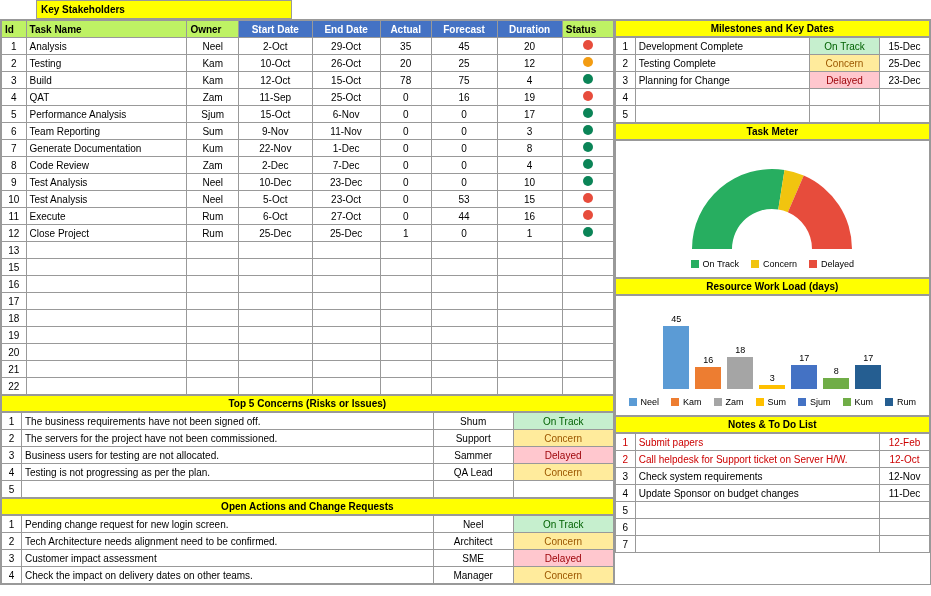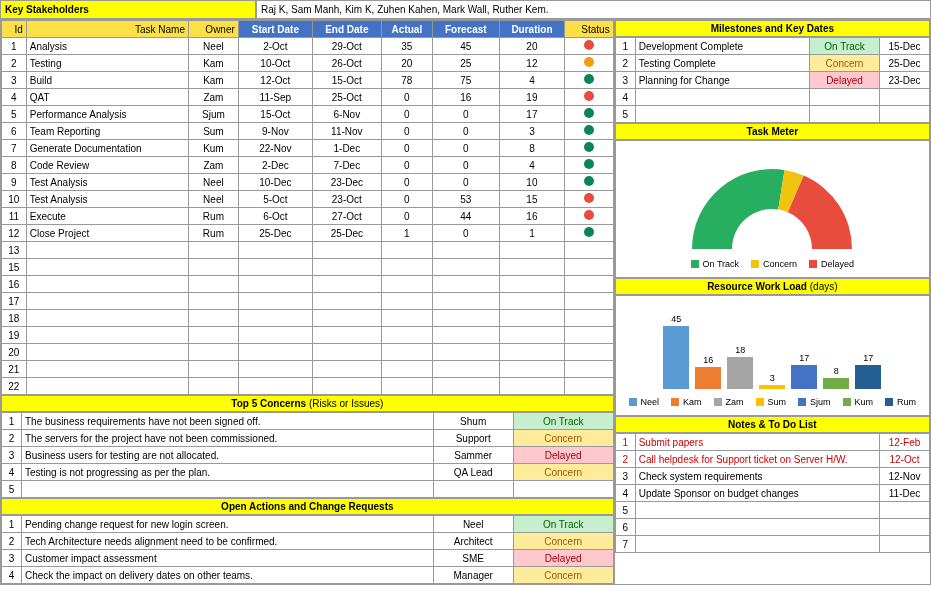--- a/index.html
+++ b/index.html
@@ -1,54 +1,53 @@
 <!DOCTYPE html>
 <html><head>
 <meta charset="utf-8">
 <style>
 * { box-sizing: border-box; margin: 0; padding: 0; }
 body { font-family: Arial, sans-serif; font-size: 10px; background: #fff; width: 931px; }
 .container { display: flex; border: 1px solid #999; }
 .left { width: 614px; }
 .right { width: 317px; border-left: 1px solid #999; }
-.stakeholder-row { display: flex; }
+.stakeholder-row { display: flex; padding-left: 36px; }
 .stake-label { width: 256px; background: #ffff00; font-weight: bold; padding: 3px 4px; border: 1px solid #999; }
 .stake-val { flex: 1; padding: 3px 4px; border: 1px solid #999; }
 table { border-collapse: collapse; width: 100%; }
 td, th { border: 1px solid #999; padding: 2px 3px; height: 17px; font-size: 10px; }
-th { background: #fde047; font-weight: normal; text-align: right; }
+th { background: #bef264; font-weight: bold; text-align: left; }
 .col-head-blue { background: #4472c4; color: #fff; font-weight: bold; text-align: center; }
 .center { text-align: center; }
 .status-dot { display: inline-block; width: 10px; height: 10px; border-radius: 50%; }
 .dot-red { background: #e74c3c; }
 .dot-orange { background: #f39c12; }
 .dot-green { background: #0b8457; }
 .badge-ontrack { background: #c6efce; color: #006100; }
 .badge-concern { background: #ffeb9c; color: #9c5700; }
 .badge-delayed { background: #ffc7ce; color: #9c0006; }
 .section-header { background: #ffff00; font-weight: bold; text-align: center; padding: 2px; border: 1px solid #999; }
-.section-header-sub { font-weight: normal; }
+.section-header-sub { font-weight: bold; }
 .chart-area { padding: 8px; border: 1px solid #999; text-align: center; }
 .legend { display: flex; justify-content: center; gap: 12px; margin-top: 8px; font-size: 9px; }
 .legend-item { display: flex; align-items: center; gap: 4px; }
 .legend-sq { width: 8px; height: 8px; }
 .bar-chart { display: flex; align-items: flex-end; justify-content: center; gap: 6px; height: 80px; margin-top: 5px; }
 .bar-wrap { display: flex; flex-direction: column; align-items: center; }
 .bar { width: 26px; }
 .bar-label { font-size: 9px; margin-bottom: 2px; }
 .red-text { color: #c00; }
 .notes-table td { font-size: 10px; }
 .milestone-table td { font-size: 10px; }
 </style>
 </head>
 <body>
 
 <div class="stakeholder-row">
   <div class="stake-label">Key Stakeholders</div>
-  <div class="stake-val">Raj K, Sam Manh, Kim K, Zuhen Kahen, Mark Wall, Ruther Kem.</div>
 </div>
 
 <div class="container">
 <div class="left">
 
 <table>
 <tbody>
           <tr id="task-head-row">
             <th>Id</th>
             <th>Task Name</th>

